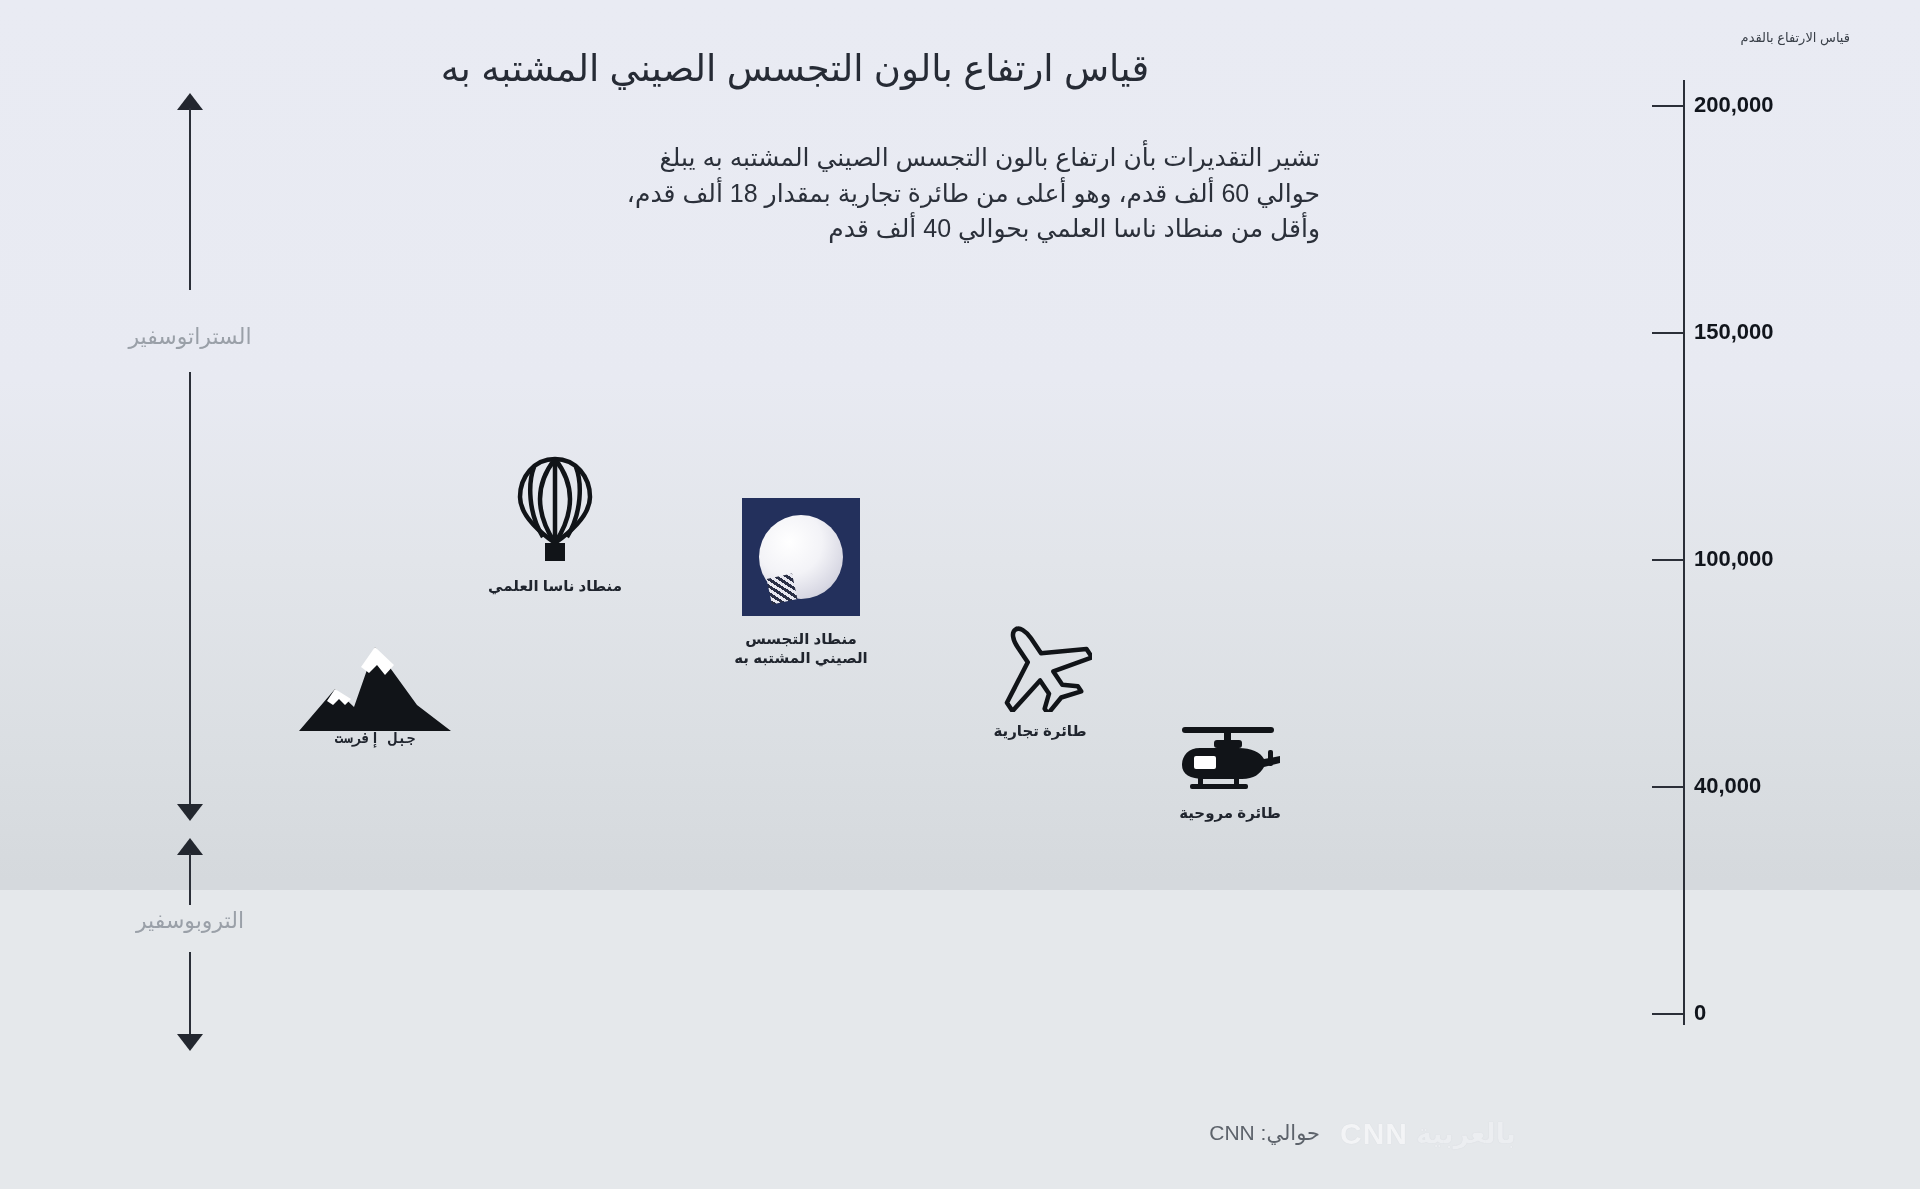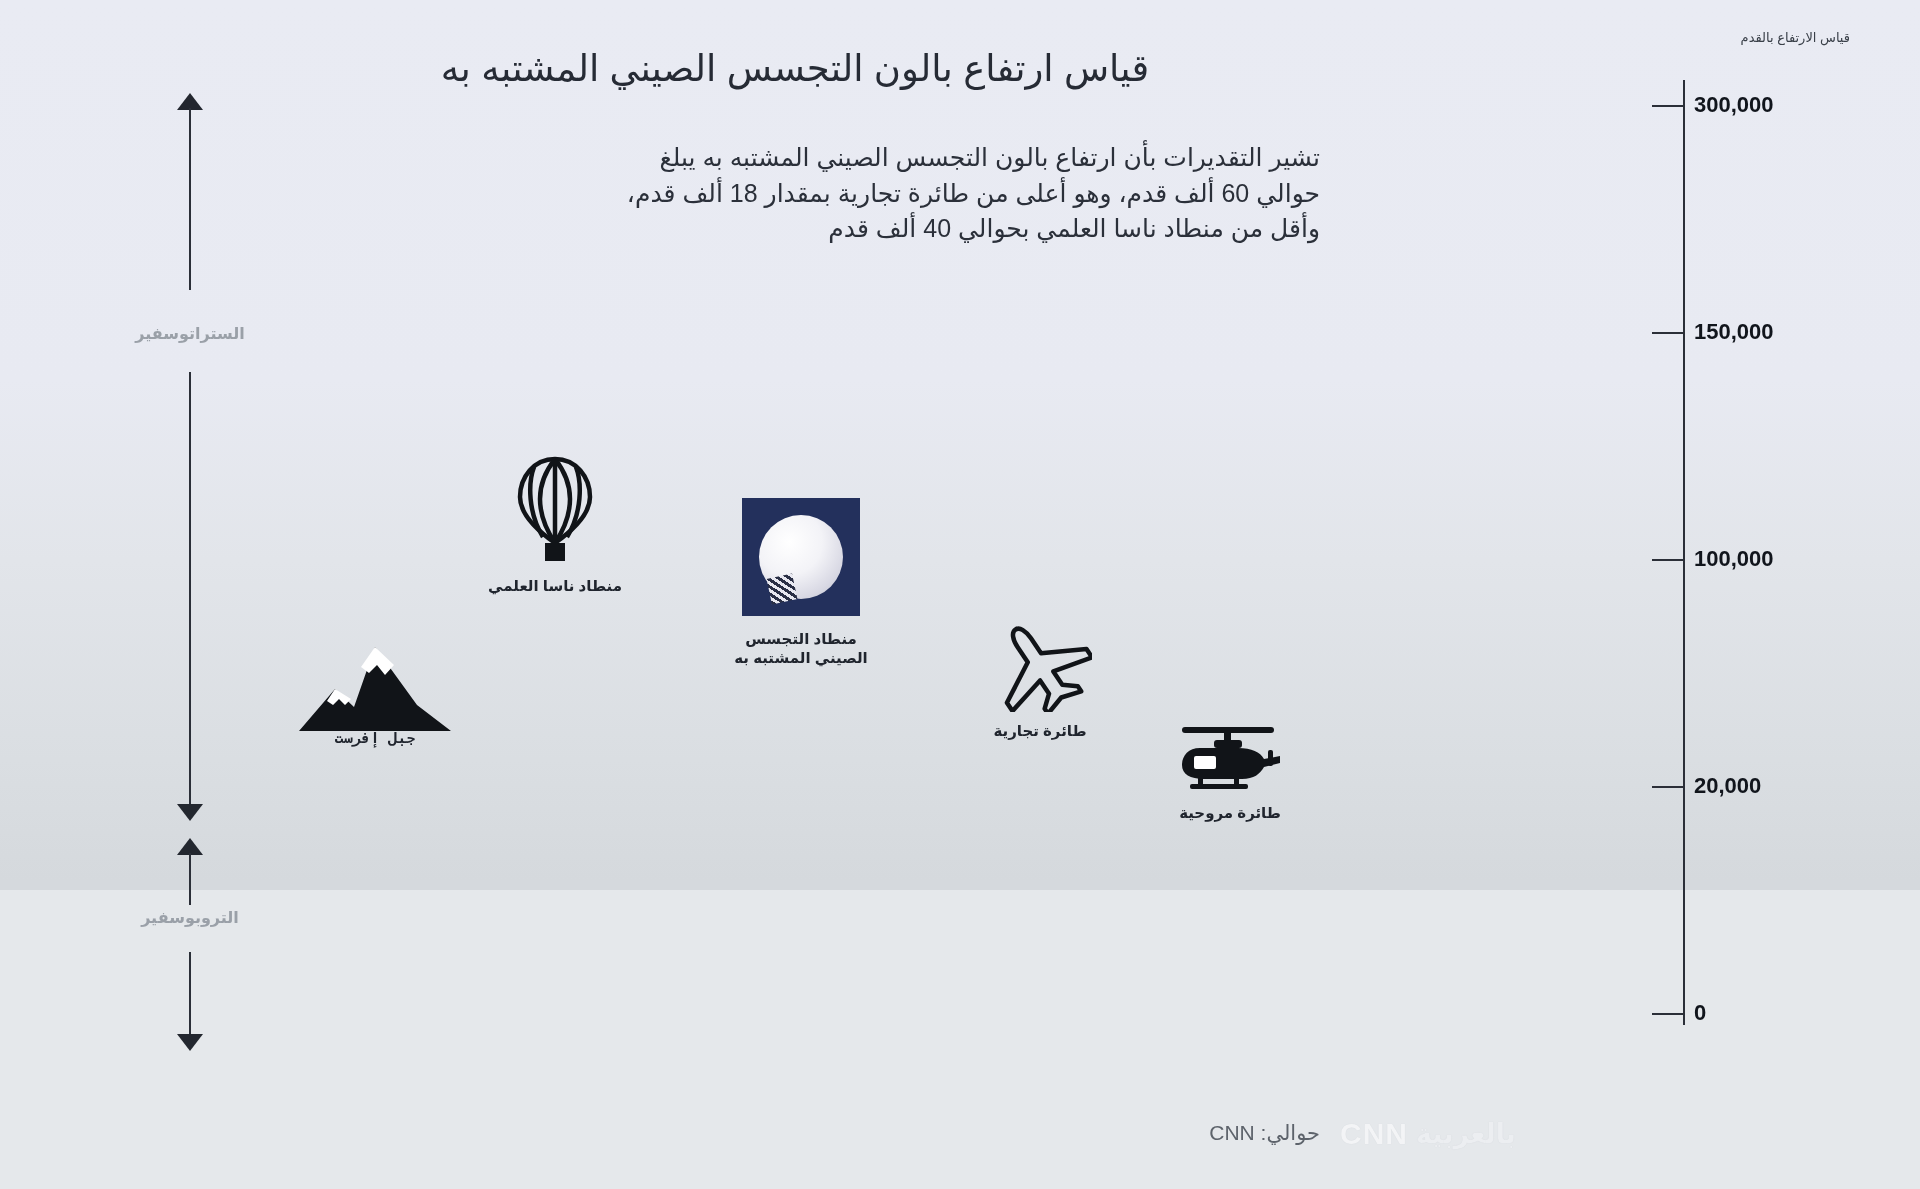--- a/index.html
+++ b/index.html
@@ -98,22 +98,22 @@
     border-left: 13px solid transparent;
     border-right: 13px solid transparent;
   }
   .arrow-up { border-bottom: 17px solid #23272f; }
   .arrow-down { border-top: 17px solid #23272f; }
   .layer-label {
     position: absolute;
     width: 230px;
     text-align: center;
     left: 75px;
-    font-size: 16px;
-    font-weight: bold;
+    font-size: 22px;
+    font-weight: normal;
     color: #9aa0a8;
     background: transparent;
     white-space: nowrap;
   }
 
   
   .item { position: absolute; }
   .item-label {
     font-size: 15px;
     font-weight: bold;
@@ -179,30 +179,30 @@
 
   <div class="tropo-band"></div>
 
   <div class="title">قياس ارتفاع بالون التجسس الصيني المشتبه به</div>
   <div class="subtitle">تشير التقديرات بأن ارتفاع بالون التجسس الصيني المشتبه به يبلغ حوالي 60 ألف قدم، وهو أعلى من طائرة تجارية بمقدار 18 ألف قدم، وأقل من منطاد ناسا العلمي بحوالي 40 ألف قدم</div>
 
   <div class="axis-title">قياس الارتفاع بالقدم</div>
   <div class="axis"></div>
 
   <div class="tick" style="top:105px"></div>
-  <div class="tick-label" style="top:105px">300,000</div>
+  <div class="tick-label" style="top:105px">200,000</div>
 
   <div class="tick" style="top:332px"></div>
   <div class="tick-label" style="top:332px">150,000</div>
 
   <div class="tick" style="top:559px"></div>
   <div class="tick-label" style="top:559px">100,000</div>
 
   <div class="tick" style="top:786px"></div>
-  <div class="tick-label" style="top:786px">20,000</div>
+  <div class="tick-label" style="top:786px">40,000</div>
 
   <div class="tick" style="top:1013px"></div>
   <div class="tick-label" style="top:1013px">0</div>
 
   <div class="arrow-head arrow-up" style="top:93px"></div>
   <div class="layer-arrow" style="top:108px; height:182px"></div>
   <div class="layer-label" style="top:324px">الستراتوسفير</div>
   <div class="layer-arrow" style="top:372px; height:432px"></div>
   <div class="arrow-head arrow-down" style="top:804px"></div>
 

